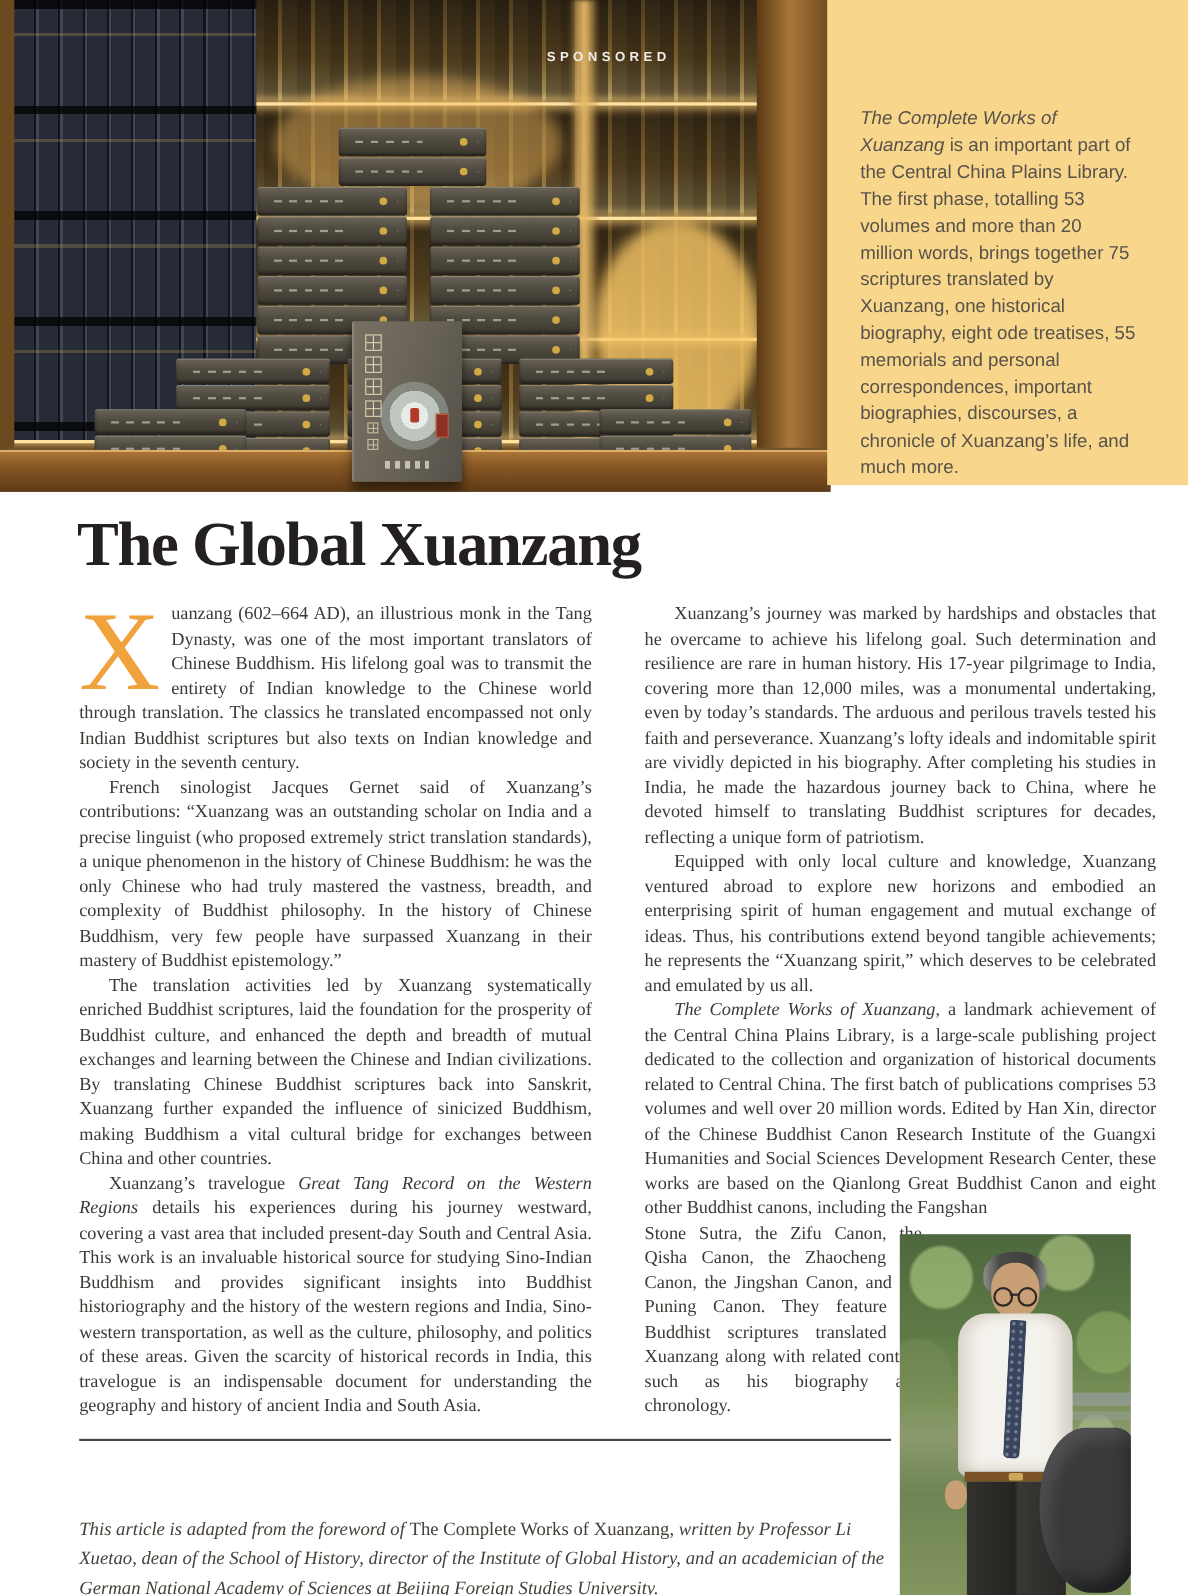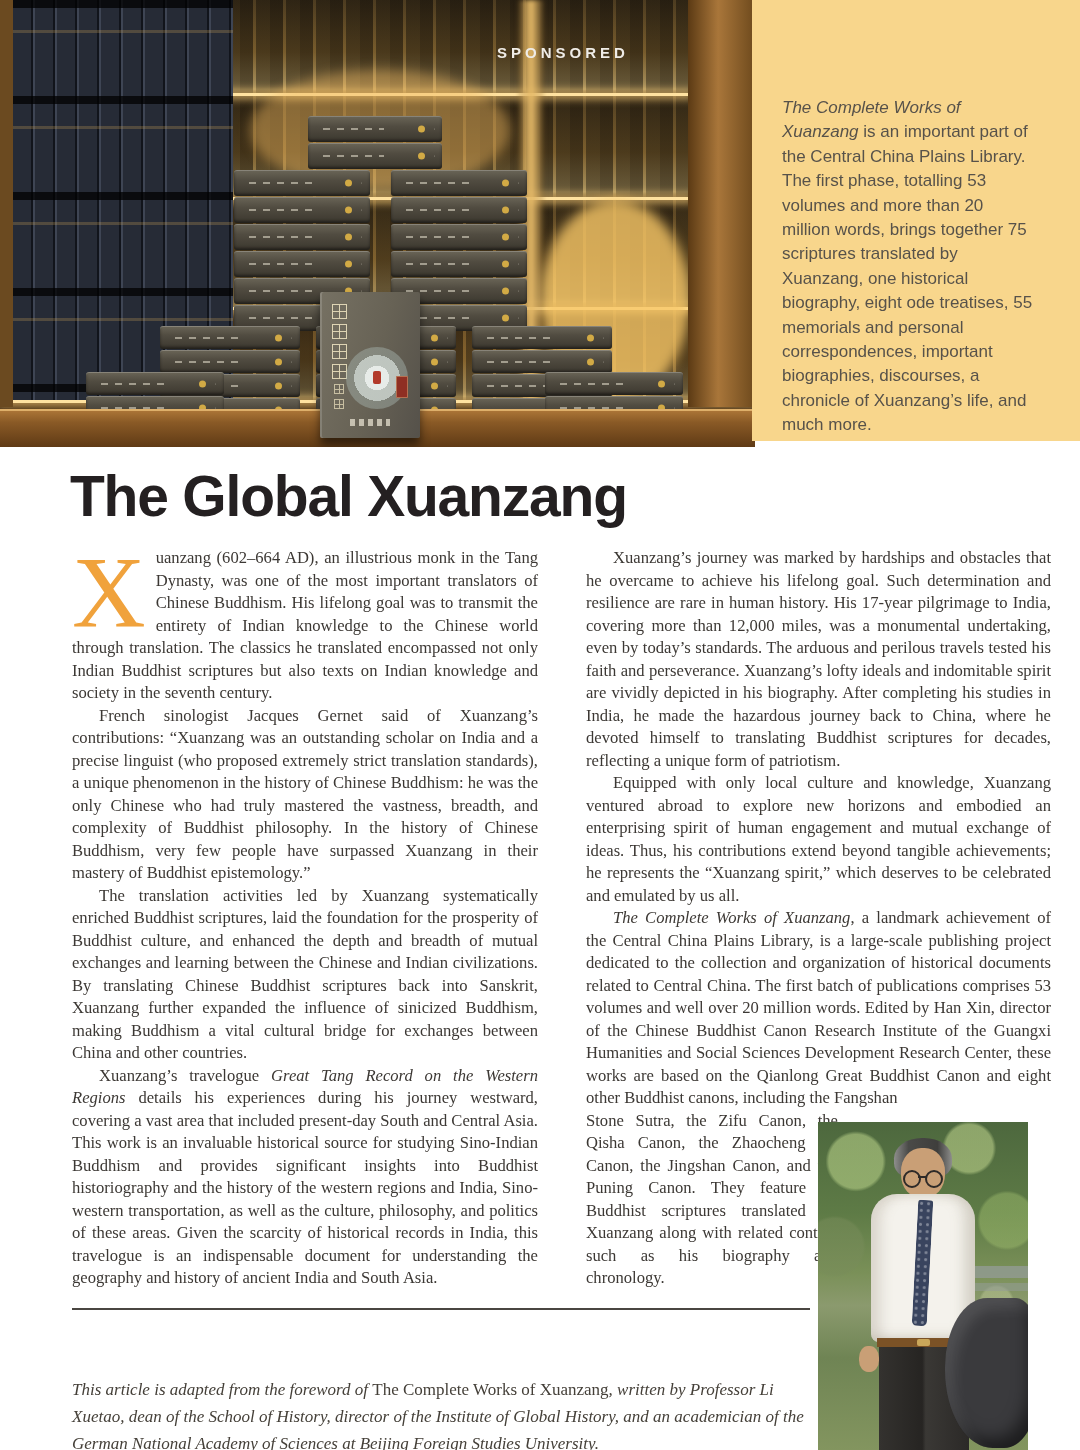--- a/index.html
+++ b/index.html
@@ -17,21 +17,21 @@
   .led{position:absolute;height:3px;background:#ffe2a0;box-shadow:0 0 9px 3px rgba(255,208,120,.75);}
   .leftbooks{position:absolute;left:0;top:0;width:233px;height:400px;
         background:repeating-linear-gradient(90deg,#262b36 0 9px,#11141b 9px 11px,#3e4554 11px 13px,#262b36 13px 22px);}
   .leftbooks::after{content:"";position:absolute;inset:0;
         background:repeating-linear-gradient(180deg,rgba(0,0,0,.75) 0 8px,transparent 8px 30px,rgba(214,170,90,.25) 30px 33px,transparent 33px 96px);}
   .glow{position:absolute;border-radius:50%;filter:blur(6px);}
   .pillar{position:absolute;top:0;bottom:40px;}
   .table{position:absolute;left:0;right:0;bottom:0;height:38px;
         background:linear-gradient(180deg,#b0793a 0%,#8a5a26 35%,#5f3a15 100%);
         box-shadow:inset 0 2px 0 rgba(255,214,140,.6);}
-  .sponsored{position:absolute;left:497px;top:44px;font-size:15px;font-weight:600;
+  .sponsored{position:absolute;left:497px;top:44px;font-size:12px;font-weight:600;
         letter-spacing:4px;color:#efece7;}
 
   
   .stack{position:absolute;display:flex;flex-direction:column;}
   .spine{position:relative;height:26px;margin-bottom:1px;border-radius:3px;
         background:linear-gradient(180deg,#6a6557 0%,#514c41 40%,#3b372e 100%);
         box-shadow:inset 0 1px 0 rgba(255,255,255,.22),inset 0 -2px 3px rgba(0,0,0,.45);}
   .spine::before{content:"";position:absolute;left:11%;top:46%;height:2px;width:46%;
         background:repeating-linear-gradient(90deg,rgba(232,226,208,.55) 0 7px,transparent 7px 14px);}
   .spine::after{content:"";position:absolute;right:13%;top:50%;transform:translateY(-50%);
@@ -59,21 +59,21 @@
         background:repeating-linear-gradient(90deg,rgba(238,232,215,.7) 0 5px,transparent 5px 9px);}
 
   
   .callout{position:absolute;left:752px;top:0;width:328px;height:441px;background:#F8D68C;
         box-sizing:border-box;padding:96px 44px 0 30px;color:#57524a;
         font-size:17px;line-height:24.4px;}
   .callout .ital{font-style:italic;}
 
   
   .headline{position:absolute;left:70px;top:460px;font-size:57px;font-weight:700;
-        letter-spacing:-1.2px;color:#242021;line-height:72px;}
+        letter-spacing:-1.2px;color:#242021;line-height:72px;font-family:Liberation Serif, serif;}
   .col{position:absolute;top:547px;width:466px;color:#3c3834;
         font-family:"Liberation Serif",serif;font-size:16.6px;line-height:22.5px;
         text-align:justify;hyphens:auto;}
   .col-l{left:72px;}
   .col-r{left:586px;width:465px;}
   .col p{margin:0;text-indent:27px;}
   .col p.first{text-indent:0;}
   .dropcap{float:left;color:#F0A23C;font-family:"Liberation Serif",serif;
         font-size:102px;line-height:80px;padding:6px 10px 0 0;font-weight:400;}
   .bktitle{font-style:italic;}

